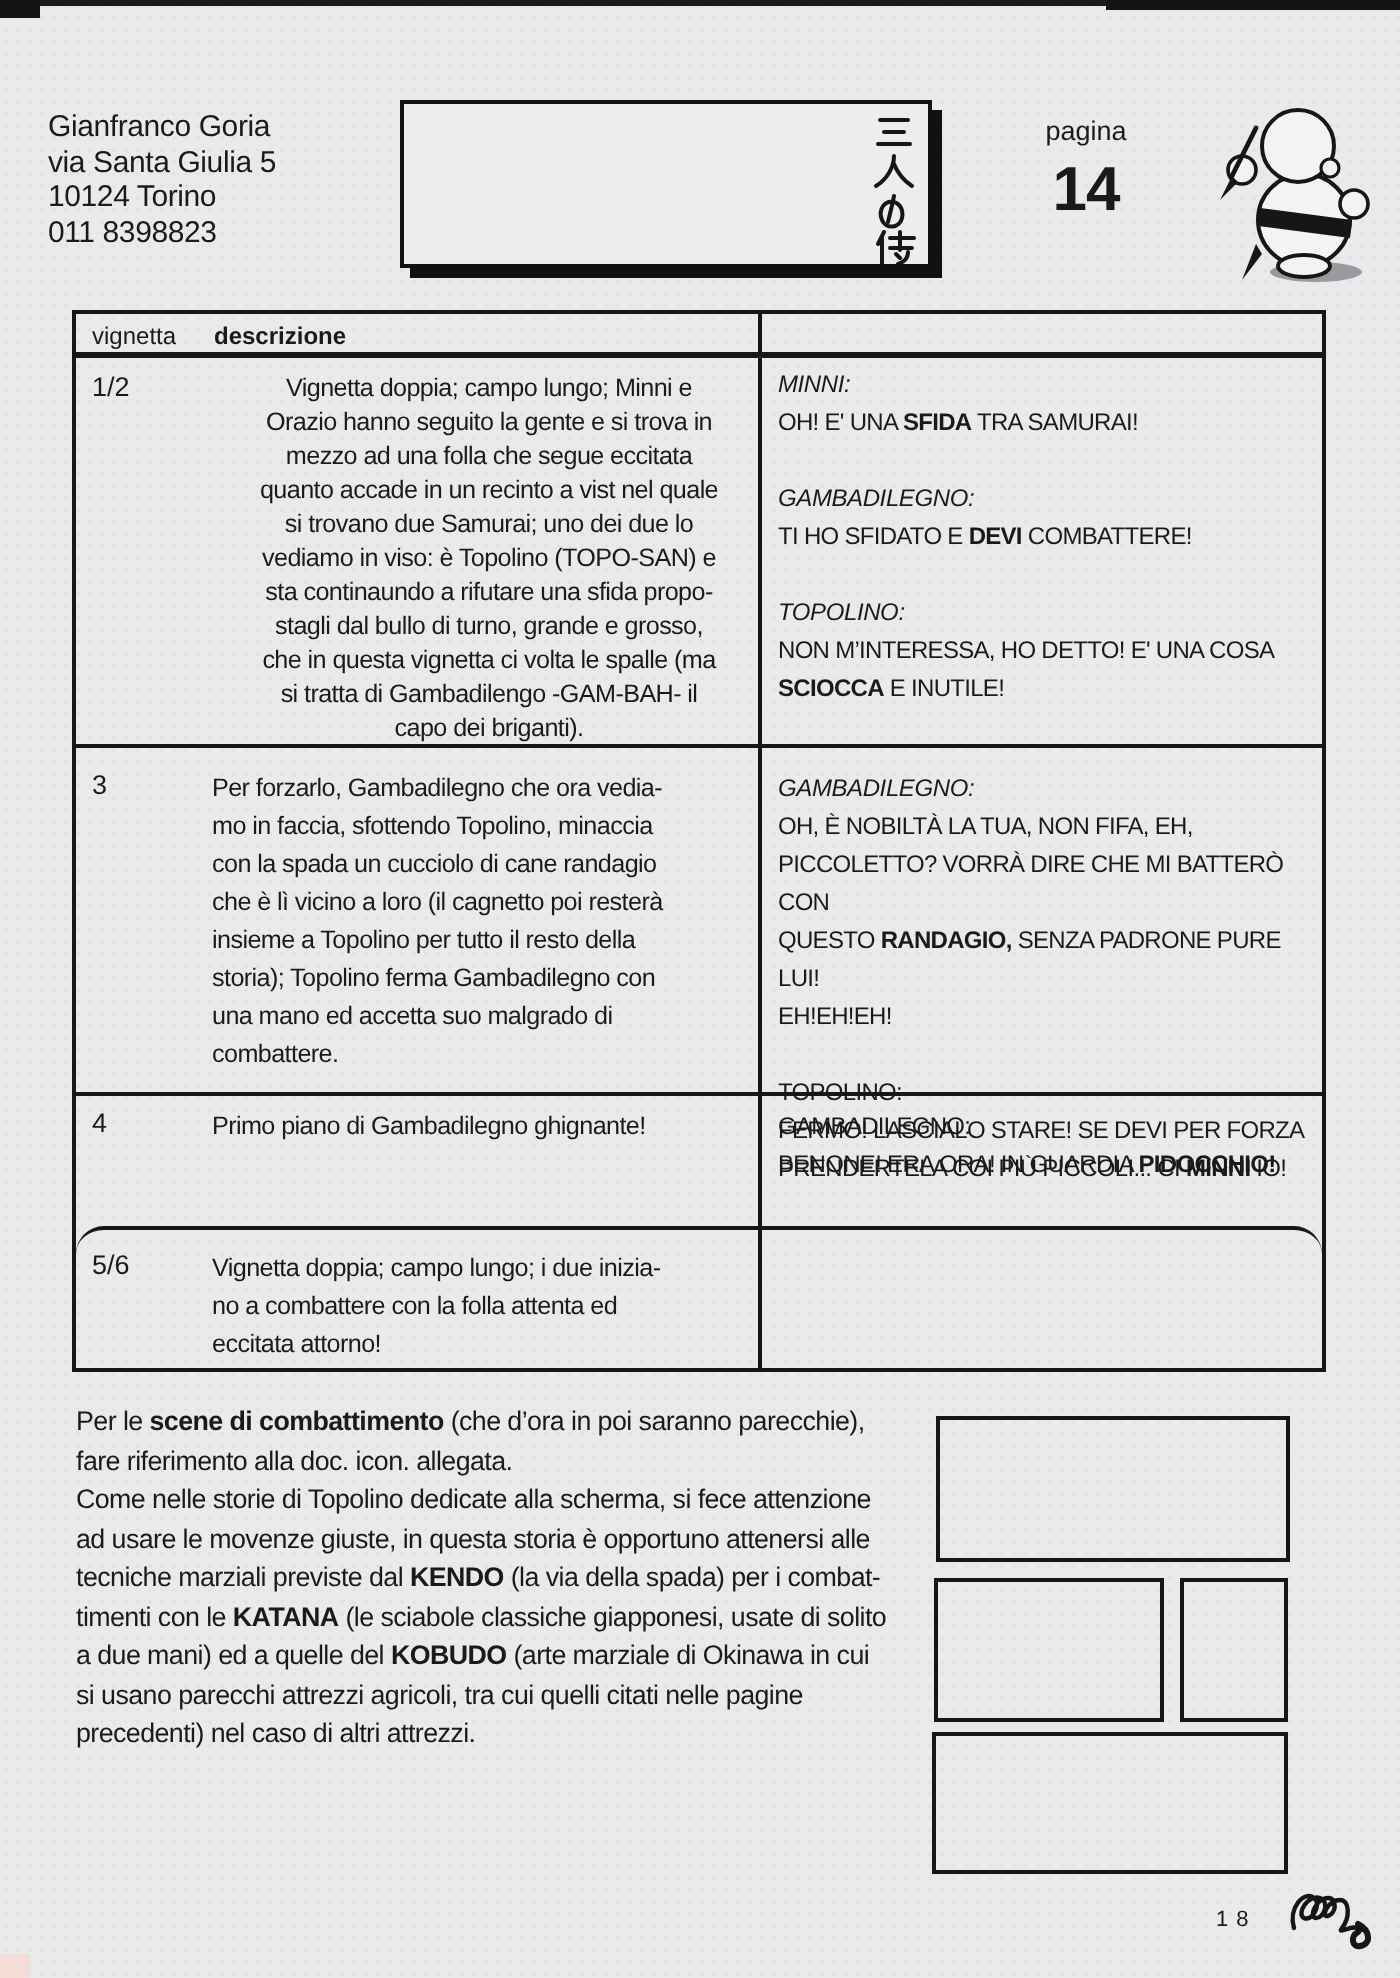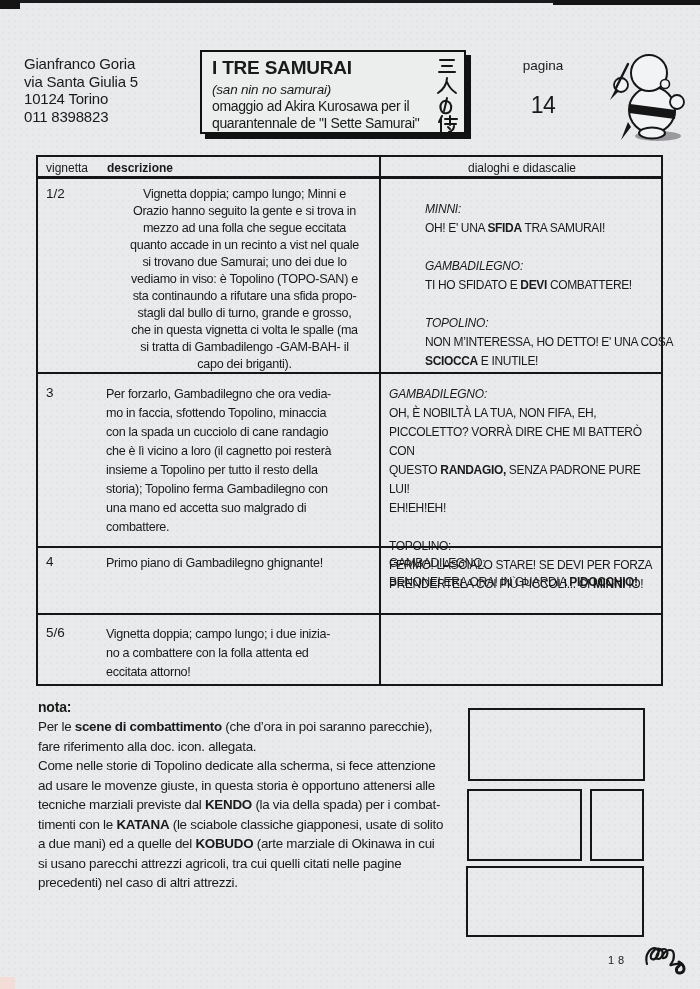--- a/index.html
+++ b/index.html
@@ -27,21 +27,21 @@
   }
   .tb-text{position:absolute; left:10px; top:5px; width:224px;}
   .tb-title{font-size:19px; font-weight:bold; letter-spacing:-0.2px;}
   .tb-sub{font-size:13.5px; font-style:italic; margin-top:3px; letter-spacing:-0.2px;}
   .tb-line{font-size:14px; margin-top:1px; letter-spacing:-0.35px;}
   .jp-svg{position:absolute; right:6px; top:4px;}
   .sr{position:absolute; width:1px; height:1px; overflow:hidden; clip:rect(0 0 0 0); white-space:nowrap;}
 
   .pagina{position:absolute; left:513px; top:58px; width:60px; text-align:center;}
   .pagina-label{font-size:13.5px;}
-  .pagina-num{font-size:23px; font-weight:normal; margin-top:19px; letter-spacing:-0.5px;}
+  .pagina-num{font-size:31px; font-weight:bold; margin-top:4px; letter-spacing:-0.5px;}
 
   .mascot{position:absolute; left:598px; top:44px;}
 
   
   .script-table{
     position:absolute; left:36px; top:155px; width:627px; height:531px;
     border:2px solid #161616; box-sizing:border-box; background:transparent;
   }
   .col-divider{position:absolute; left:341px; top:0; bottom:0; width:2px; background:#161616;}
   .thead{position:relative; height:22px; border-bottom:3px solid #161616; box-sizing:border-box; font-size:12px;}
@@ -76,26 +76,20 @@
 <div class="page">
 
   <div class="scan-strip"></div>
   <div class="scan-blob-left"></div>
   <div class="scan-blob-right"></div>
   <div class="scan-corner-bl"></div>
 
   <div class="address">Gianfranco Goria<br>via Santa Giulia 5<br>10124 Torino<br>011 8398823</div>
 
   <div class="title-box">
-    <div class="tb-text">
-      <div class="tb-title">I TRE SAMURAI</div>
-      <div class="tb-sub">(san nin no samurai)</div>
-      <div class="tb-line">omaggio ad Akira Kurosawa per il</div>
-      <div class="tb-line">quarantennale de "I Sette Samurai"</div>
-    </div>
     <span class="sr">三人の侍</span>
     <svg class="jp-svg" width="22" height="76" viewBox="0 0 22 76">
       <g stroke="#161616" stroke-width="2" fill="none" stroke-linecap="round">
 
         <path d="M4,4 H18"></path>
           <path d="M6,10 H16"></path>
           <path d="M3,16 H19"></path>
 
         <path d="M11,22 C11,28 7,34 2,37"></path>
           <path d="M11,26 C13,31 17,35 20,37"></path>
@@ -132,50 +126,48 @@
     <path d="M18,44 L12,56 L21,47 Z" fill="#161616"></path>
     <ellipse cx="54" cy="89" rx="13" ry="5.5" fill="#f2f3f4" stroke="#161616" stroke-width="2"></ellipse>
   </svg>
 
   <div class="script-table">
     <div class="col-divider"></div>
 
     <div class="thead">
       <span class="th-vignetta">vignetta</span>
       <span class="th-descrizione">descrizione</span>
-      <span class="th-dialoghi">dialoghi e didascalie</span>
     </div>
 
     <div class="trow" style="height:193px;">
       <span class="cell-num" style="top:7px;">1/2</span>
       <div class="cell-desc tight" style="top:7px;">Vignetta doppia; campo lungo; Minni e<br>Orazio hanno seguito la gente e si trova in<br>mezzo ad una folla che segue eccitata<br>quanto accade in un recinto a vist nel quale<br>si trovano due Samurai; uno dei due lo<br>vediamo in viso: è Topolino (TOPO-SAN) e<br>sta continaundo a rifutare una sfida propo-<br>stagli dal bullo di turno, grande e grosso,<br>che in questa vignetta ci volta le spalle (ma<br>si tratta di Gambadilengo -GAM-BAH- il<br>capo dei briganti).</div>
-      <div class="cell-dial" style="top:21px;margin-left:36px;"><i>MINNI:</i><br>OH! E' UNA <b>SFIDA</b> TRA SAMURAI!<br><br><i>GAMBADILEGNO:</i><br>TI HO SFIDATO E <b>DEVI</b> COMBATTERE!<br><br><i>TOPOLINO:</i><br>NON M’INTERESSA, HO DETTO! E' UNA COSA<br><b>SCIOCCA</b> E INUTILE!</div>
+      <div class="cell-dial" style="top:4px;"><i>MINNI:</i><br>OH! E' UNA <b>SFIDA</b> TRA SAMURAI!<br><br><i>GAMBADILEGNO:</i><br>TI HO SFIDATO E <b>DEVI</b> COMBATTERE!<br><br><i>TOPOLINO:</i><br>NON M’INTERESSA, HO DETTO! E' UNA COSA<br><b>SCIOCCA</b> E INUTILE!</div>
     </div>
 
     <div class="trow" style="height:174px;">
       <span class="cell-num" style="top:11px;">3</span>
       <div class="cell-desc" style="top:11px;">Per forzarlo, Gambadilegno che ora vedia-<br>mo in faccia, sfottendo Topolino,  minaccia<br>con la spada un cucciolo di cane randagio<br>che è lì vicino a loro (il cagnetto poi resterà<br>insieme a Topolino per tutto il resto della<br>storia); Topolino ferma Gambadilegno con<br>una mano ed accetta suo malgrado di<br>combattere.</div>
       <div class="cell-dial" style="top:11px;"><i>GAMBADILEGNO:</i><br>OH, È NOBILTÀ LA TUA, NON FIFA, EH,<br>PICCOLETTO? VORRÀ DIRE CHE MI BATTERÒ CON<br>QUESTO <b>RANDAGIO,</b> SENZA PADRONE PURE LUI!<br>EH!EH!EH!<br><br>TOPOLINO:<br>FERMO! LASCIALO STARE! SE DEVI PER FORZA<br>PRENDERTELA COI PIÙ PICCOLI... CI <b>MINNI</b> IO!</div>
     </div>
 
     <div class="trow" style="height:67px;">
       <span class="cell-num" style="top:6px;">4</span>
       <div class="cell-desc" style="top:6px;">Primo piano di Gambadilegno ghignante!</div>
       <div class="cell-dial" style="top:6px;">GAMBADILEGNO:<br>BENONE! ERA ORA! IN GUARDIA <b>PIDOCCHIO!</b></div>
     </div>
 
-    <div class="trow" style="height:71px;">
+    <div class="trow" style="height:71px;border-radius:14px;">
       <span class="cell-num" style="top:10px;">5/6</span>
       <div class="cell-desc" style="top:10px;">Vignetta doppia; campo lungo; i due inizia-<br>no a combattere con la folla attenta ed<br>eccitata attorno!</div>
       <div class="cell-dial" style="top:10px;"></div>
     </div>
   </div>
 
   <div class="nota">
-    <div class="nota-label">nota:</div>
     <div class="nota-body">Per le <b>scene di combattimento</b> (che d’ora in poi saranno parecchie),<br>fare riferimento alla doc. icon. allegata.<br>Come nelle storie di Topolino dedicate alla scherma, si fece attenzione<br>ad usare le movenze giuste, in questa storia è opportuno attenersi alle<br>tecniche marziali previste dal <b>KENDO</b> (la via della spada) per i combat-<br>timenti con le <b>KATANA</b> (le sciabole classiche giapponesi, usate di solito<br>a due mani) ed a quelle del <b>KOBUDO</b> (arte marziale di Okinawa in cui<br>si usano parecchi attrezzi agricoli, tra cui quelli citati nelle pagine<br>precedenti) nel caso di altri attrezzi.</div>
   </div>
 
   <div class="panel panel-a"></div>
   <div class="panel panel-b"></div>
   <div class="panel panel-c"></div>
   <div class="panel panel-d"></div>
 
   <div class="sheet-num">18</div>
   <svg class="signature" width="50" height="44" viewBox="0 0 50 44">

